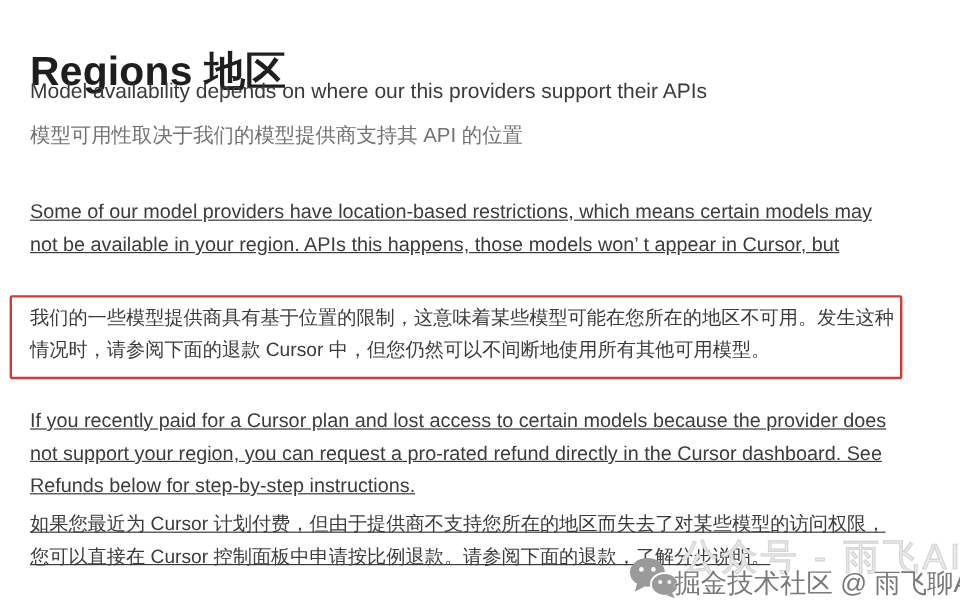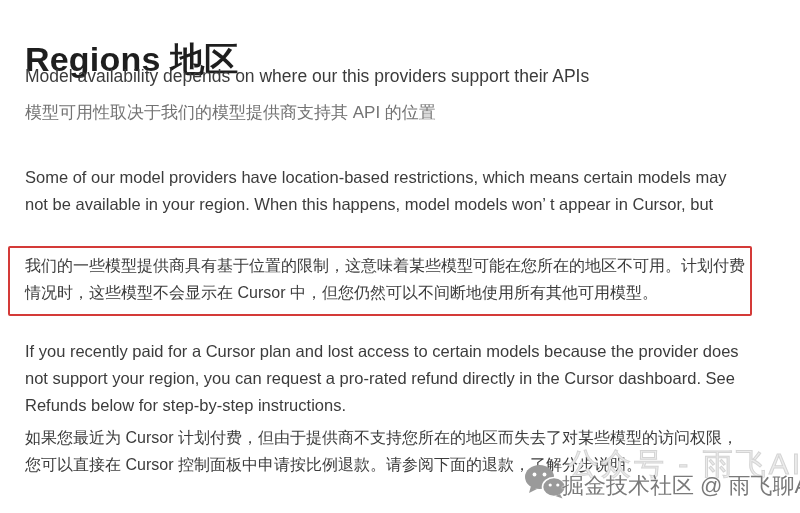--- a/index.html
+++ b/index.html
@@ -19,21 +19,21 @@
   .subtitle-en{
     position:absolute;left:25px;top:66px;
     font-size:17.5px;color:#3b3b3b;white-space:nowrap;
   }
   .subtitle-zh{
     position:absolute;left:25px;top:101px;
     font-size:17px;color:#737373;white-space:nowrap;
   }
   .para{position:absolute;left:25px;color:#3c3c3c;}
   .para .line{
-    font-size:16.5px;line-height:27px;white-space:nowrap;
+    font-size:16.5px;line-height:27px;white-space:nowrap;text-decoration:underline;
   }
   .para .line.zh{font-size:16px;}
   .p1{top:164px;}
   .p2{top:338px;}
   .pzh{top:424px;}
   .highlight-box{
     position:absolute;left:8px;top:246px;
     width:725px;height:62px;
     border:2.5px solid #d43a38;
     border-radius:2px;
@@ -66,26 +66,26 @@
 
 <div class="page">
 
   <h1 class="page-title">Regions 地区</h1>
 
   <div class="subtitle-en">Model availability depends on where our this providers support their APIs</div>
   <div class="subtitle-zh">模型可用性取决于我们的模型提供商支持其 API 的位置</div>
 
   <div class="para p1">
     <div class="line">Some of our model providers have location-based restrictions, which means certain models may</div>
-    <div class="line">not be available in your region. When this happens, model models won’ t appear in Cursor, but</div>
+    <div class="line">not be available in your region. APIs this happens, those models won’ t appear in Cursor, but</div>
   </div>
 
   <div class="highlight-box">
-    <div class="line zh">我们的一些模型提供商具有基于位置的限制，这意味着某些模型可能在您所在的地区不可用。计划付费</div>
-    <div class="line zh">情况时，这些模型不会显示在 Cursor 中，但您仍然可以不间断地使用所有其他可用模型。</div>
+    <div class="line zh">我们的一些模型提供商具有基于位置的限制，这意味着某些模型可能在您所在的地区不可用。发生这种</div>
+    <div class="line zh">情况时，请参阅下面的退款 Cursor 中，但您仍然可以不间断地使用所有其他可用模型。</div>
   </div>
 
   <div class="para pzh">
     <div class="line zh">如果您最近为 Cursor 计划付费，但由于提供商不支持您所在的地区而失去了对某些模型的访问权限，</div>
     <div class="line zh">您可以直接在 Cursor 控制面板中申请按比例退款。请参阅下面的退款，了解分步说明。</div>
   </div>
 
   <div class="para p2">
     <div class="line">If you recently paid for a Cursor plan and lost access to certain models because the provider does</div>
     <div class="line">not support your region, you can request a pro-rated refund directly in the Cursor dashboard. See</div>

